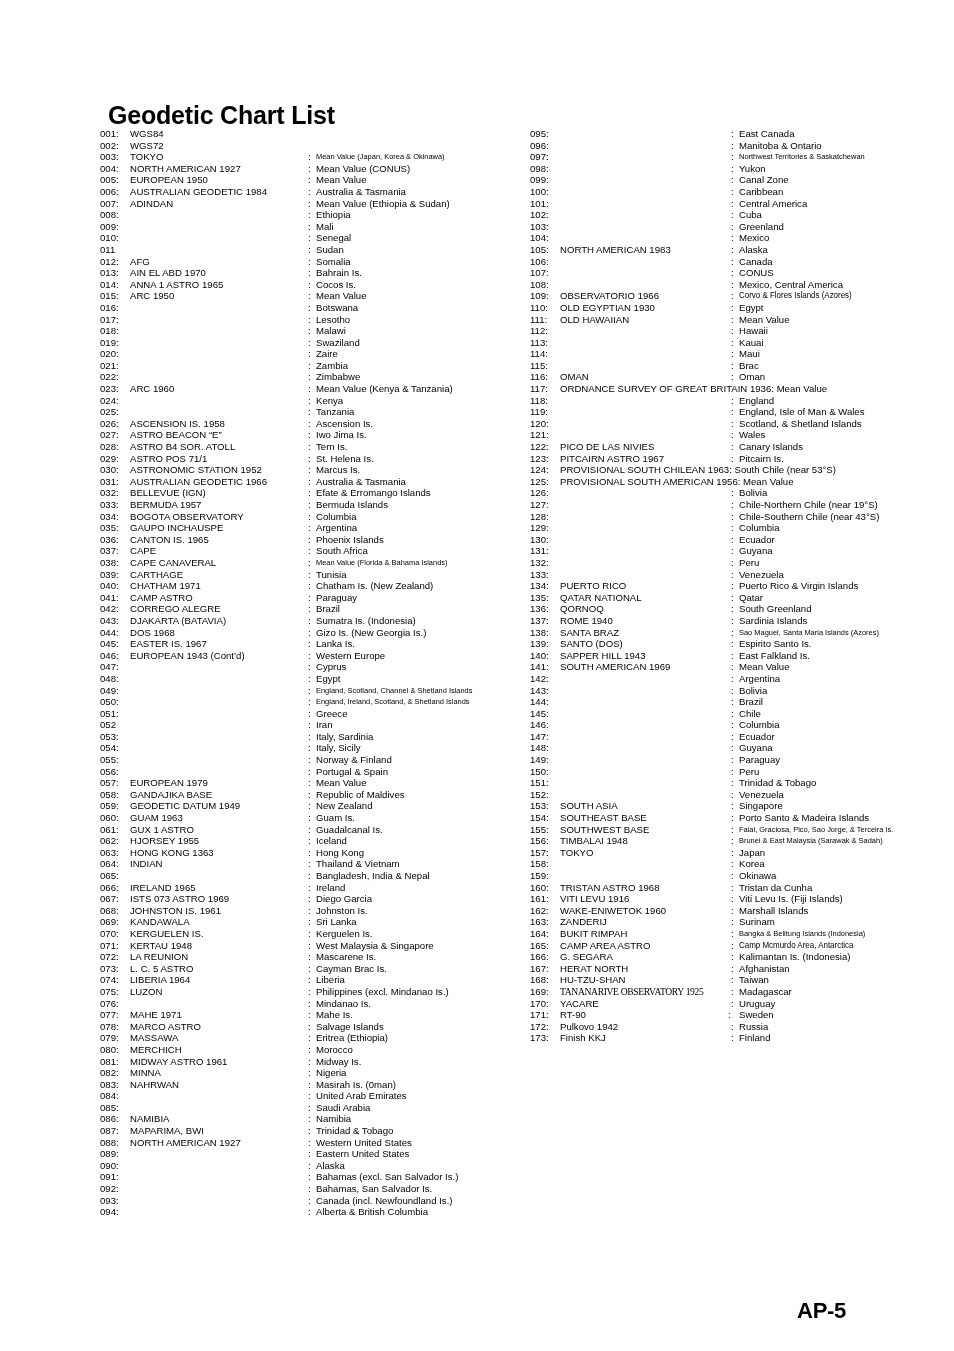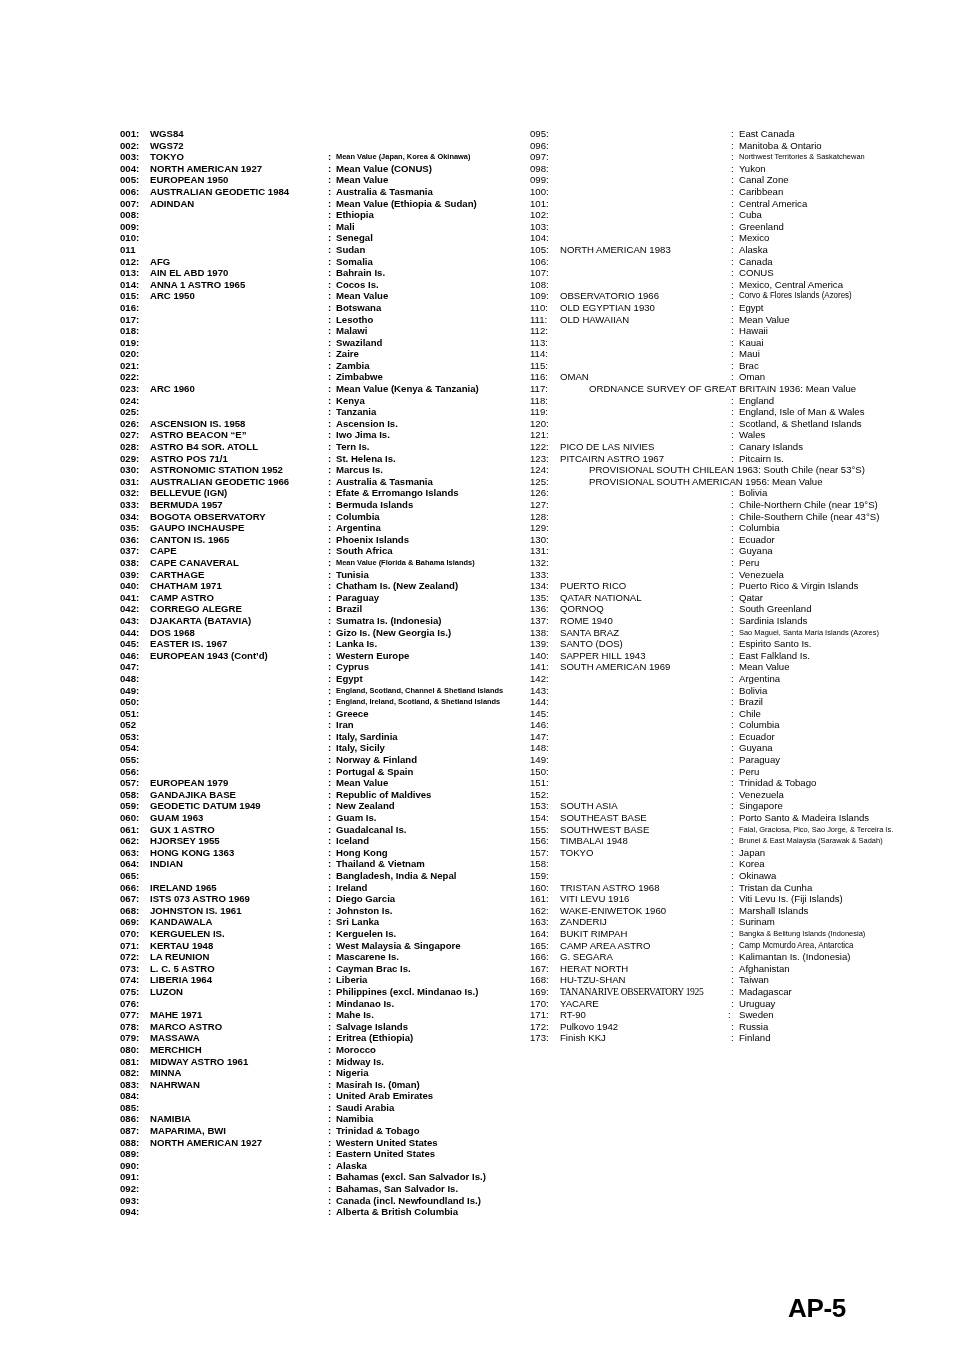--- a/index.html
+++ b/index.html
@@ -32,21 +32,21 @@
   .columns {
     position: absolute;
     left: 0;
     top: 128px;
     width: 954px;
   }
   .col {
     position: absolute;
     top: 0;
   }
-  .col-left  { left: 120px; width: 380px; font-weight: bold; }
+  .col-left  { left: 100px; width: 380px; }
   .col-right { left: 530px; width: 400px; }
 
   .row {
     position: relative;
     height: 11.6px;
     line-height: 11.6px;
     white-space: nowrap;
     font-size: 9.6px;
   }
   .num {
@@ -79,37 +79,37 @@
     transform-origin: left center;
   }
   .desc.cond2 {
     font-size: 8.4px;
     transform: scaleX(0.95);
     transform-origin: left center;
   }
   
   .row.wide .name {
     left: 30px;
-    margin-left: 29px;
   }
 
   .footer-page {
     position: absolute;
     right: 108px;
     bottom: 27px;
-    font-size: 26px;
+    font-size: 22px;
     font-weight: bold;
     letter-spacing: -0.3px;
   }
 </style>
 </head>
 <body>
 
 <div class="page">
 
+  <h1 class="page-title">Geodetic Chart List</h1>
 
   <div class="columns">
     <div class="col col-left" id="col-left">
         <div class="row">
           <span class="num">001:</span>
           <span class="name">WGS84</span>
         </div>
         <div class="row">
           <span class="num">002:</span>
           <span class="name">WGS72</span>

